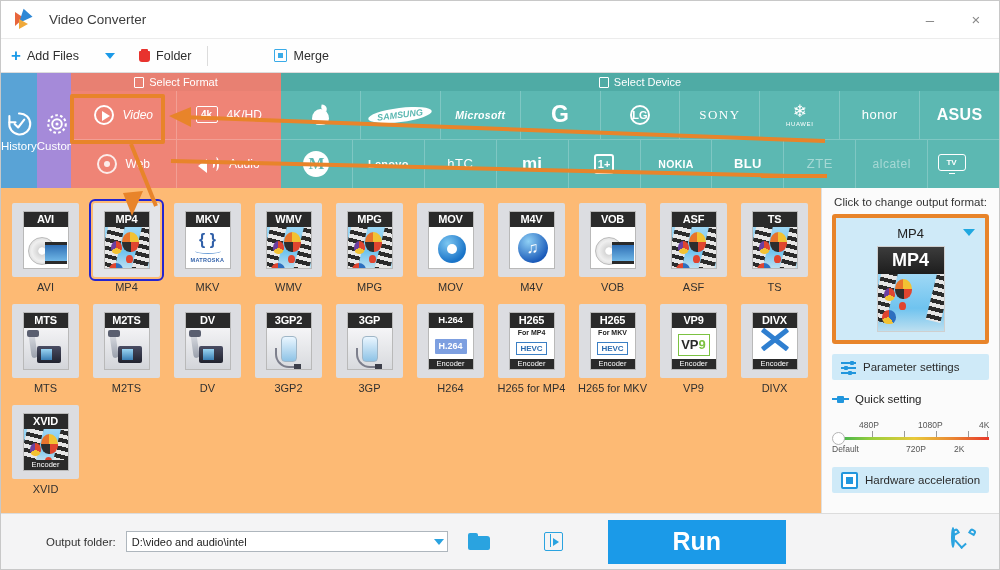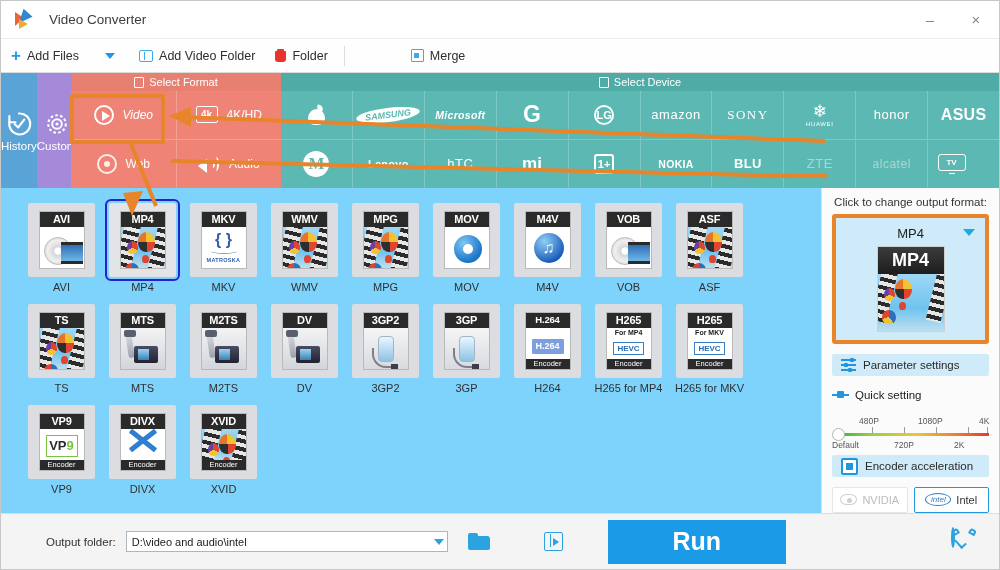--- a/index.html
+++ b/index.html
@@ -121,21 +121,21 @@
   .moto { width:26px;height:26px;border-radius:50%;background:#fff;position:relative; }
   .moto:after { content:"M"; position:absolute; inset:0; display:flex; align-items:center;
     justify-content:center; color:#5cb8b2; font-size:17px; font-weight:bold; font-family:"Liberation Serif",serif; }
   .huawei { display:flex;flex-direction:column;align-items:center;line-height:1; }
   .huawei .fan { font-size:17px; }
   .huawei .nm { font-size:6px; letter-spacing:.6px; margin-top:1px; }
   .faded { opacity:.45; }
 
   
   .body-wrap { flex:1; display:flex; min-height:0; }
-  .grid-pane { flex:1; background:#7dd3fc; padding:10px 0 0 20px; position:relative; }
+  .grid-pane { flex:1; background:#fdba74; padding:10px 0 0 4px; position:relative; }
   .grid { display:flex; flex-wrap:wrap; }
   .tile { width:81px; margin:0 0 6px 0; display:flex; flex-direction:column;
     align-items:center; padding-top:5px; }
   .tile .thumbwrap { width:67px; height:74px; background:#dcdde1; border-radius:2px;
     display:flex; align-items:center; justify-content:center; }
   .tile.selected .thumbwrap { background:#e3e4e8; outline:2px solid #2424cf; outline-offset:2px; }
   .tile .label { font-size:11px; color:#303030; margin-top:4px; text-align:center;
     line-height:1.1; white-space:nowrap; }
 
   
@@ -321,24 +321,20 @@
     </div>
   </div>
 
   <div class="toolbar">
     <div class="tb-item">
       <span class="tb-plus">+</span>
       <span>Add Files</span>
     </div>
     <div class="tb-caret"></div>
     <div class="tb-item">
-      <span class="ico-folder-vid"></span>
-      <span>Add Video Folder</span>
-    </div>
-    <div class="tb-item">
       <span class="ico-trash"></span>
       <span>Folder</span>
     </div>
     <div class="tb-sep"></div>
     <div class="tb-item" style="margin-left:50px">
       <span class="ico-merge"></span>
       <span>Merge</span>
     </div>
   </div>
 
@@ -413,23 +409,20 @@
             <span class="pill">SAMSUNG</span>
           </div>
           <div class="dev-cell">
             <span class="brand small italic">Microsoft</span>
           </div>
           <div class="dev-cell">
             <span class="brand" style="font-size:23px">G</span>
           </div>
           <div class="dev-cell">
             <span class="box-ico" style="border-radius:50%">LG</span>
-          </div>
-          <div class="dev-cell">
-            <span class="brand thin" style="font-size:13px">amazon</span>
           </div>
           <div class="dev-cell">
             <span class="brand serif">SONY</span>
           </div>
           <div class="dev-cell">
             <span class="huawei">
               <span class="fan">❄</span>
               <span class="nm">HUAWEI</span>
             </span>
           </div>
@@ -829,39 +822,29 @@
         <div class="sl-knob"></div>
         <div class="sl-tick" style="left:40px"></div>
         <div class="sl-tick" style="left:72px"></div>
         <div class="sl-tick" style="left:104px"></div>
         <div class="sl-tick" style="left:136px"></div>
         <div class="sl-tick" style="left:155px"></div>
         <span class="sl-lab top" style="left:27px">480P</span>
         <span class="sl-lab top" style="left:86px">1080P</span>
         <span class="sl-lab top" style="left:147px">4K</span>
         <span class="sl-lab bot" style="left:0px">Default</span>
-        <span class="sl-lab bot" style="left:62px">720P</span>
+        <span class="sl-lab bot" style="left:74px">720P</span>
         <span class="sl-lab bot" style="left:122px">2K</span>
       </div>
 
       <div class="btn-wide" style="margin-top:4px">
         <span class="ico-chip"></span>
-        <span>Encoder acceleration</span>
-      </div>
-
-      <div class="accel-row">
-        <div class="accel-btn dim">
-          <span class="nv-eye"></span>
-          <span>NVIDIA</span>
-        </div>
-        <div class="accel-btn on">
-          <span class="intel-o">intel</span>
-          <span>Intel</span>
-        </div>
-      </div>
+        <span>Hardware acceleration</span>
+      </div>
+
     </div>
   </div>
 
   <div class="bottom">
     <span class="out-label">Output folder:</span>
     <div class="path-box">
       <span>D:\video and audio\intel</span>
       <span class="path-caret"></span>
     </div>
     <span class="ico-openfolder"></span>

